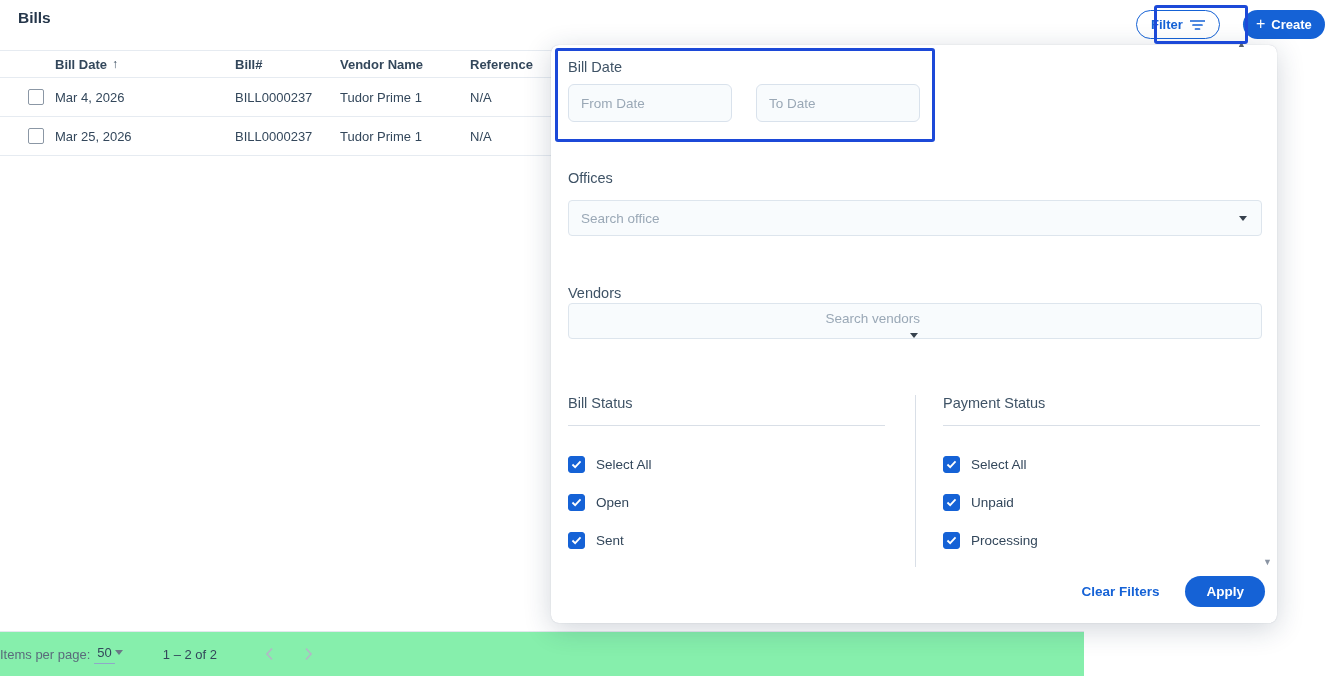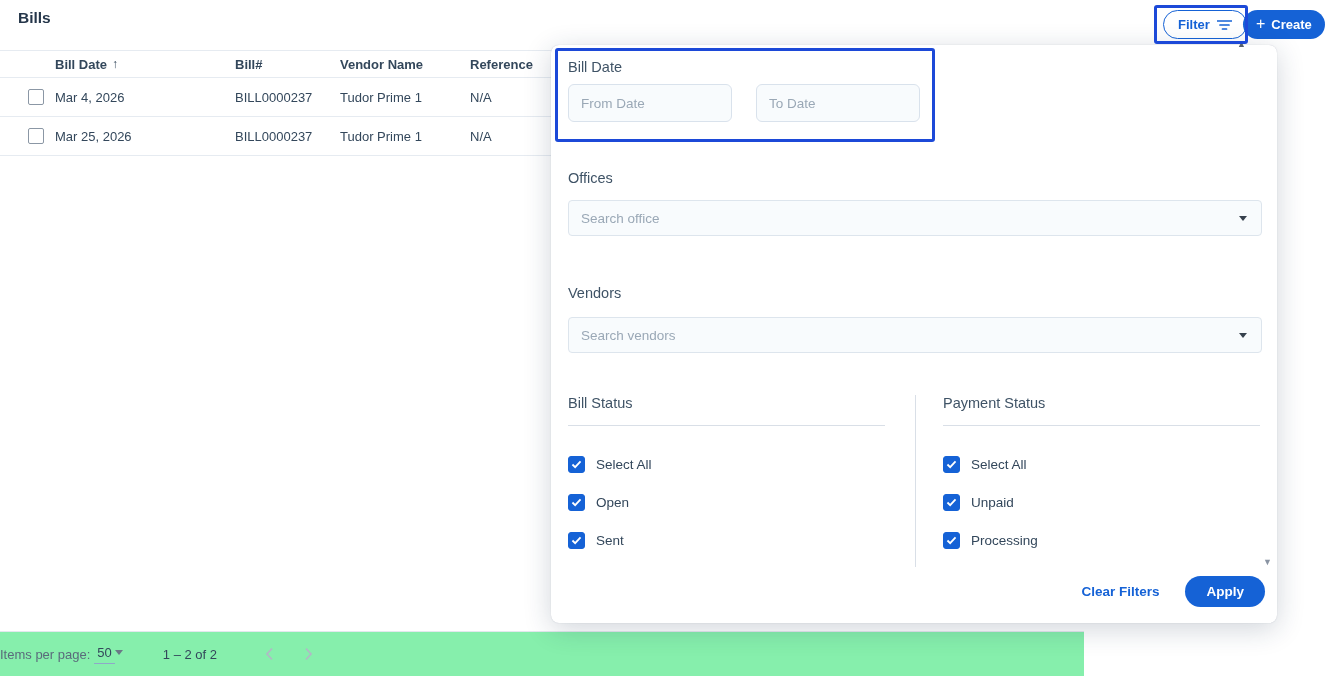--- a/index.html
+++ b/index.html
@@ -2,21 +2,21 @@
 <html><head>
 <meta charset="utf-8">
 <style>
   * { margin:0; padding:0; box-sizing:border-box; }
   html,body { width:1327px; height:676px; background:#fff; font-family:"Liberation Sans", sans-serif; color:#33475b; overflow:hidden; }
   .app { position:relative; width:1084px; height:676px; background:#fff; }
 
   
   .topbar { position:absolute; left:0; top:0; right:0; height:50px; background:#fff; z-index:2; }
   .page-title { position:absolute; left:18px; top:9px; font-size:15.5px; font-weight:bold; color:#25364a; }
-  .filter-btn { position:absolute; left:1163px; top:10px; height:29px; padding:4px 14px; display:flex; align-items:center; gap:7px;
+  .filter-btn { position:absolute; left:1136px; top:10px; height:29px; padding:4px 14px; display:flex; align-items:center; gap:7px;
     background:#fff; border:1.5px solid #1562d6; border-radius:15px; color:#1562d6; font-weight:bold; font-size:13px; cursor:pointer; font-family:inherit; }
   .create-btn { position:absolute; left:1243px; top:10px; height:29px; padding:0 13px; display:flex; align-items:center; gap:6px;
     background:#1562d6; border:none; border-radius:15px; color:#fff; font-weight:bold; font-size:13px; cursor:pointer; font-family:inherit; }
   .create-btn .plus { font-size:16px; font-weight:normal; line-height:1; margin-top:-1px; }
 
   
   .hl { position:absolute; border:3px solid #1c49d8; border-radius:3px; pointer-events:none; z-index:40; background:transparent; }
   .hl-filter { left:1154px; top:5px; width:94px; height:39px; }
   .hl-billdate { left:4px; top:3px; width:380px; height:94px; }
 
@@ -47,21 +47,21 @@
 
   .date-row { position:absolute; left:17px; top:39px; display:flex; gap:24px; }
   .date-input { width:164px; height:38px; background:#f8fbfd; border:1px solid #d9e2ec; border-radius:6px;
     display:flex; align-items:center; justify-content:space-between; padding:0 10px 0 12px;gap:31px; }
   .date-input input { border:none; outline:none; background:transparent; width:110px; font-size:13.5px; color:#33475b; font-family:inherit; }
   .date-input input::placeholder { color:#9aa8b6; }
 
   .search-input { position:absolute; left:17px; width:694px; height:36px; background:#f8fbfd; border:1px solid #dde5ed; border-radius:4px;
     display:flex; align-items:center; justify-content:space-between; padding:0 14px 0 12px; }
   .i-offices { top:155px;justify-content:center; }
-  .i-vendors { top:272px; }
+  .i-vendors { top:258px;flex-direction:column; }
   .search-input input { border:none; outline:none; background:transparent; flex:1; font-size:13.5px; color:#33475b; font-family:inherit; }
   .search-input input::placeholder { color:#9aa8b6; }
   .caret-down { width:0; height:0; border-left:4.5px solid transparent; border-right:4.5px solid transparent; border-top:5.5px solid #36414d; }
 
   .status-col { position:absolute; width:317px; top:350px; }
   .col-left { left:17px; }
   .col-right { left:392px; }
   .status-title { font-size:14.5px; color:#3f5366; padding-bottom:14px; border-bottom:1px solid #d9dfe7; }
   .check-row { display:flex; align-items:center; gap:11px; height:20px; margin-top:18px; font-size:13.5px; color:#33475b; cursor:pointer; }
   .check-row:first-of-type { margin-top:28px; }

